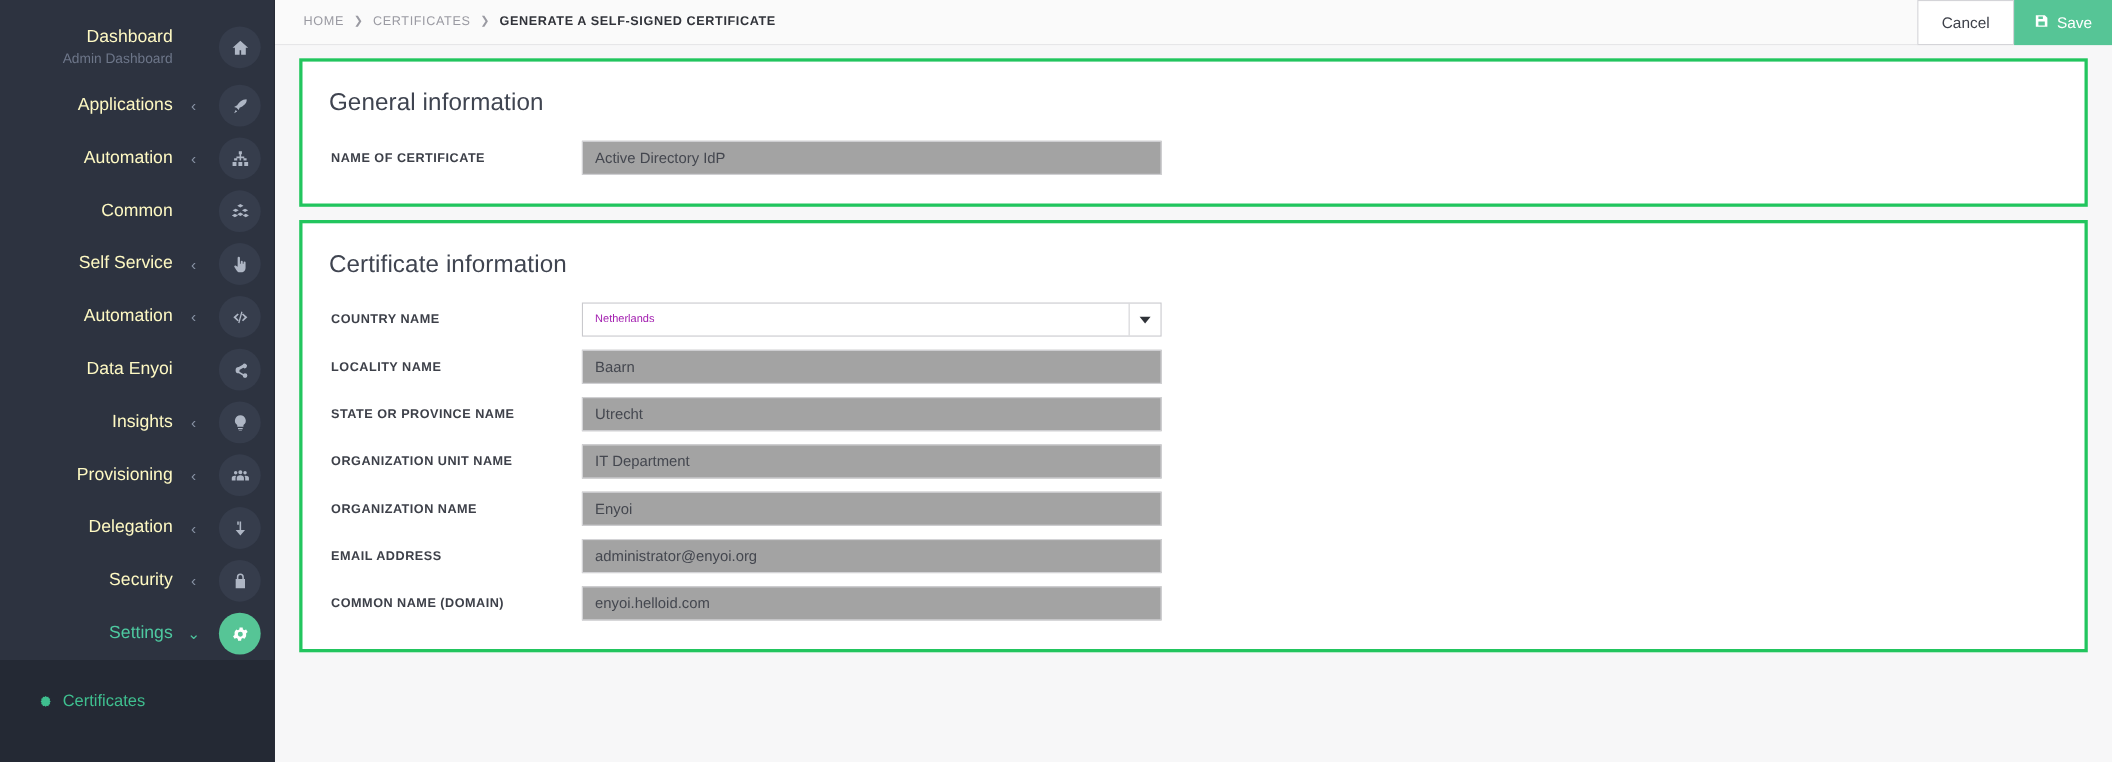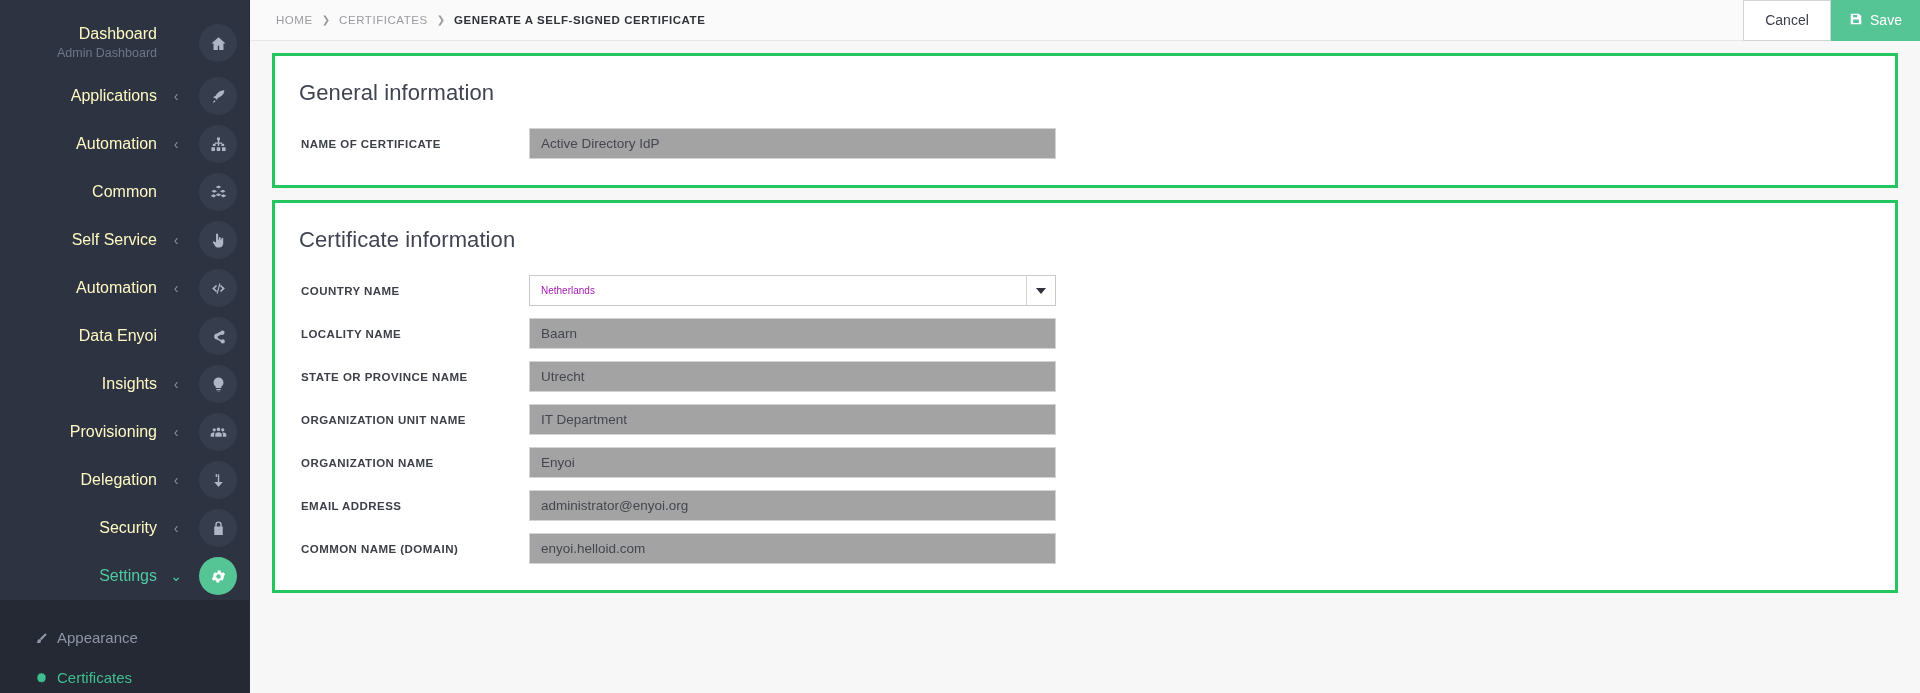--- a/index.html
+++ b/index.html
@@ -431,28 +431,20 @@
         <span class="nav-circle">
           <svg viewBox="0 0 24 24">
               <path d="M19.4 13a7.6 7.6 0 0 0 0-2l2-1.6-2-3.4-2.4 1a7.6 7.6 0 0 0-1.7-1L15 3.4h-4l-.3 2.6a7.6 7.6 0 0 0-1.7 1l-2.4-1-2 3.4L4.6 11a7.6 7.6 0 0 0 0 2l-2 1.6 2 3.4 2.4-1a7.6 7.6 0 0 0 1.7 1l.3 2.6h4l.3-2.6a7.6 7.6 0 0 0 1.7-1l2.4 1 2-3.4zM12 15.2A3.2 3.2 0 1 1 12 8.8a3.2 3.2 0 0 1 0 6.4z"></path>
             </svg>
         </span>
       </div>
 
     </div>
 
     <div class="submenu">
-      <div class="sub-item">
-        <span class="sub-icon">
-          <svg viewBox="0 0 24 24">
-              <path d="M20.7 3.3a2 2 0 0 0-2.8 0L9 12.2l2.8 2.8 8.9-8.9a2 2 0 0 0 0-2.8zM7.6 13.6c-1.6 0-2.9 1.3-2.9 2.9 0 1.3-1 2-1.7 2.2 1 1.2 2.5 1.8 4.1 1.8 2.3 0 4.1-1.8 4.1-4.1 0-1.6-1.3-2.8-2.9-2.8z"></path>
-            </svg>
-        </span>
-        <span class="sub-label">Appearance</span>
-      </div>
       <div class="sub-item active">
         <span class="sub-icon">
           <svg viewBox="0 0 24 24">
               <path d="M12 1.5l2 1.6 2.5-.5.8 2.4 2.3 1.1-.8 2.4 1.6 2-1.6 2 .8 2.4-2.3 1.1-.8 2.4-2.5-.5-2 1.6-2-1.6-2.5.5-.8-2.4-2.3-1.1.8-2.4-1.6-2 1.6-2-.8-2.4 2.3-1.1.8-2.4 2.5.5z"></path>
             </svg>
         </span>
         <span class="sub-label">Certificates</span>
       </div>
     </div>
   </nav>

